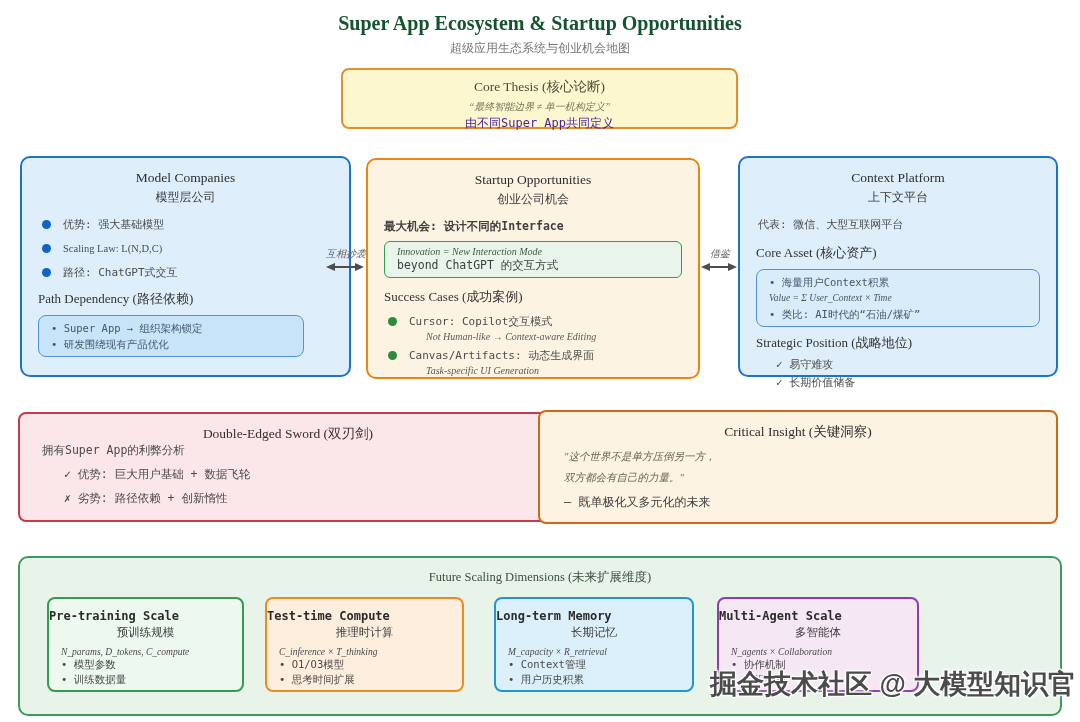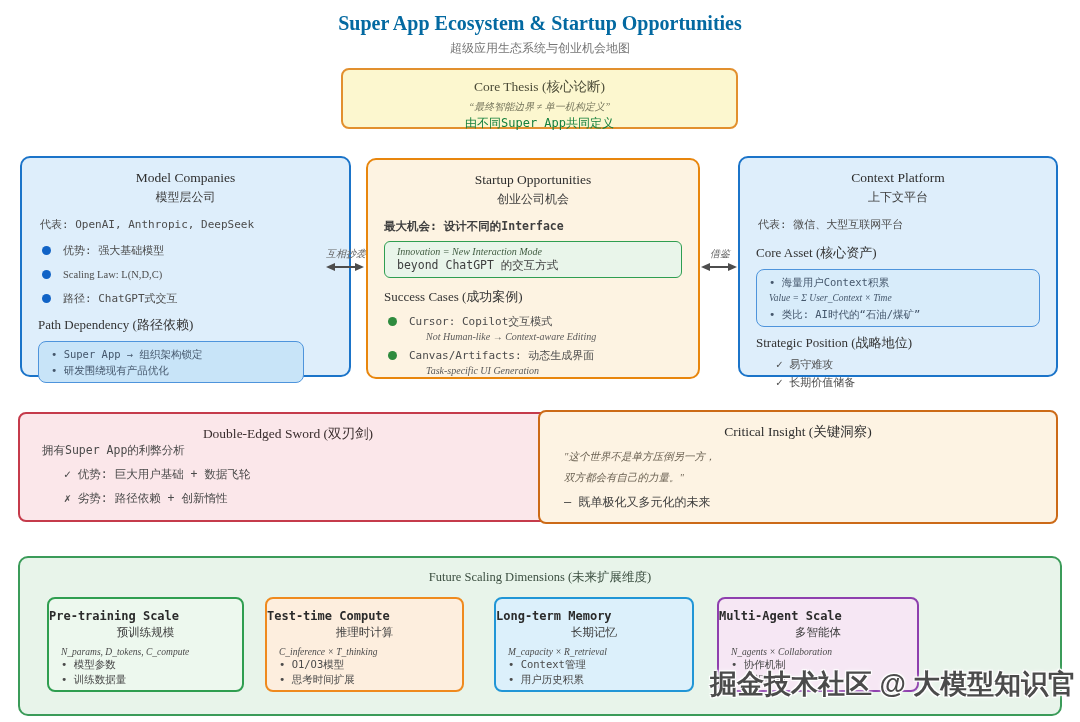--- a/index.html
+++ b/index.html
@@ -3,33 +3,33 @@
 <meta charset="utf-8">
 <style>
   html,body{margin:0;padding:0;background:#ffffff;}
   #canvas{position:relative;width:1080px;height:722px;background:#ffffff;overflow:hidden;
           font-family:"DejaVu Sans Mono","Liberation Sans",monospace;color:#4a4a4a;}
   .serif{font-family:"Liberation Serif",serif;}
   .abs{position:absolute;}
   .center{text-align:center;}
 
   
-  .page-title{top:12px;left:0;width:100%;font-size:20px;font-weight:bold;color:#0369a1;}
+  .page-title{top:12px;left:0;width:100%;font-size:20px;font-weight:bold;color:#14532d;}
   .page-subtitle{top:40px;left:0;width:100%;font-size:12px;color:#757575;}
 
   
   .card{position:absolute;border-radius:10px;box-sizing:border-box;}
   .card-title{font-size:13.5px;color:#2e2e2e;margin-top:12px;}
   .card-sub{font-size:12px;color:#3c3c3c;margin-top:3px;}
 
   
   .core{left:341px;top:68px;width:397px;height:61px;background:#FCF7CF;border:2px solid #E2902E;border-radius:8px;}
   .core .card-title{margin-top:8px;color:#4c4c38;}
   .core-quote{font-size:10px;font-style:italic;color:#77775e;margin-top:4px;}
-  .core-line{font-size:12px;color:#15803d;margin-top:1px;}
+  .core-line{font-size:12px;color:#4c1d95;margin-top:1px;}
 
   
   .blue-box{background:#DEEEFB;border:2.5px solid #1B74C9;}
   .box-model{left:20px;top:156px;width:331px;height:221px;}
   .box-context{left:738px;top:156px;width:320px;height:221px;}
   .rep-line{font-size:11px;margin-top:11px;padding-left:18px;color:#4c4c4c;}
   .dot-row{display:flex;align-items:center;gap:12px;padding-left:20px;margin-top:11px;font-size:11px;color:#4c4c4c;}
   .dot{width:9px;height:9px;border-radius:50%;flex:0 0 auto;}
   .dot-blue{background:#1163C6;}
   .dot-green{background:#2E8B3E;}
@@ -97,21 +97,20 @@
 
   <div class="card core center">
     <div class="card-title serif">Core Thesis (核心论断)</div>
     <div class="core-quote serif">“最终智能边界 ≠ 单一机构定义”</div>
     <div class="core-line">由不同Super App共同定义</div>
   </div>
 
   <div class="card blue-box box-model">
     <div class="card-title serif center">Model Companies</div>
     <div class="card-sub center">模型层公司</div>
-    <div class="rep-line">代表: OpenAI, Anthropic, DeepSeek</div>
     <div class="dot-row">
       <span class="dot dot-blue"></span>
       <span>优势: 强大基础模型</span>
     </div>
     <div class="dot-row">
       <span class="dot dot-blue"></span>
       <span class="italic-note">Scaling Law: L(N,D,C)</span>
     </div>
     <div class="dot-row">
       <span class="dot dot-blue"></span>

